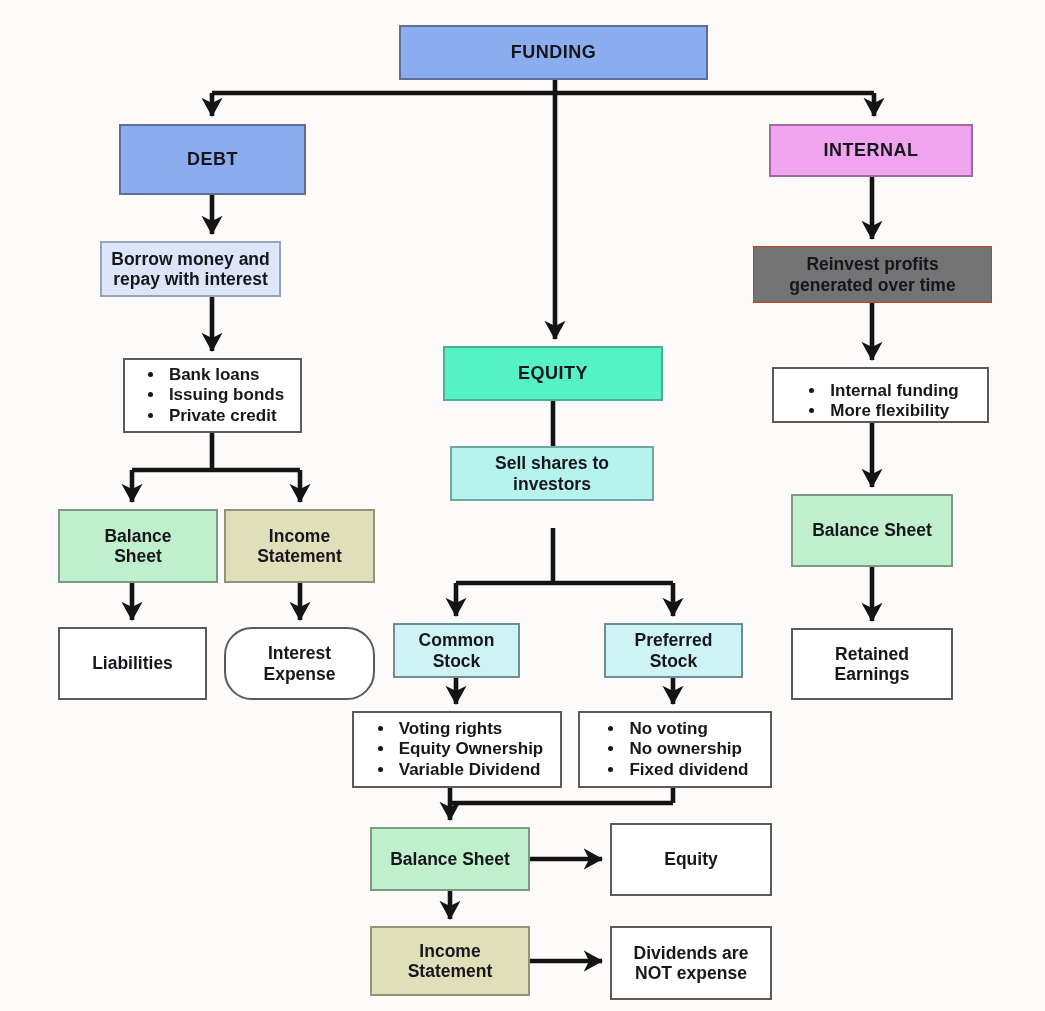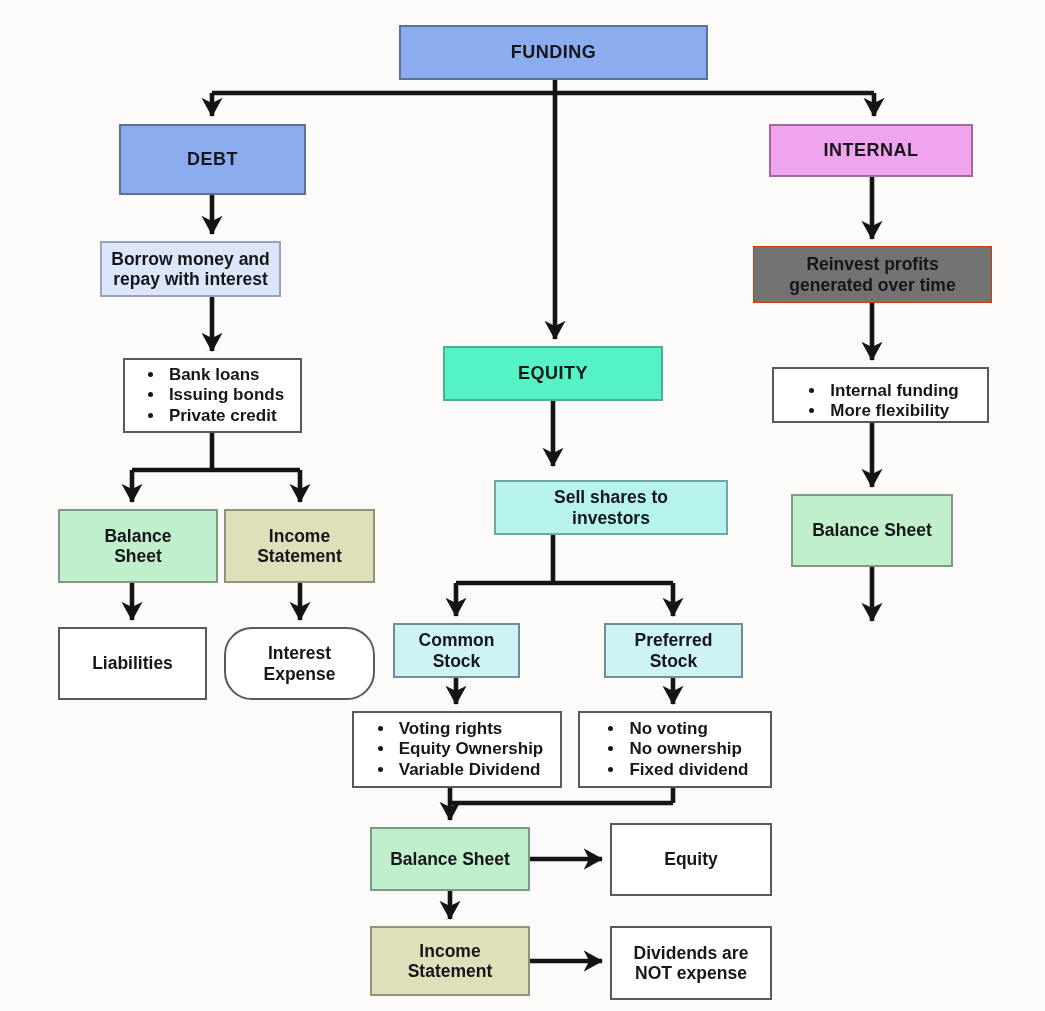--- a/index.html
+++ b/index.html
@@ -116,21 +116,21 @@
   <div class="node body-txt khaki" style="left:224px;top:509px;width:151px;height:74px;">Income
 Statement</div>
 
   <div class="node body-txt white" style="left:58px;top:627px;width:149px;height:73px;">Liabilities</div>
 
   <div class="node body-txt white" style="left:224px;top:627px;width:151px;height:73px;border-radius:28px;">Interest
 Expense</div>
 
   <div class="node hdr mint" style="left:443px;top:346px;width:220px;height:55px;">EQUITY</div>
 
-  <div class="node body-txt cyan" style="left:450px;top:480px;width:234px;height:55px;margin-left:44px;">Sell shares to
+  <div class="node body-txt cyan" style="left:450px;top:446px;width:204px;height:55px;">Sell shares to
 investors</div>
 
   <div class="node body-txt cyan-light" style="left:393px;top:623px;width:127px;height:55px;">Common
 Stock</div>
 
   <div class="node body-txt cyan-light" style="left:604px;top:623px;width:139px;height:55px;">Preferred
 Stock</div>
 
   <div class="node body-txt white bullets" style="left:352px;top:711px;width:210px;height:77px;">
     <ul>
@@ -165,14 +165,16 @@
 
   <div class="node body-txt white bullets" style="left:772px;top:367px;width:217px;height:56px;align-items:flex-end;">
     <ul>
       <li>Internal funding</li>
       <li>More flexibility</li>
     </ul>
   </div>
 
   <div class="node body-txt green" style="left:791px;top:494px;width:162px;height:73px;">Balance Sheet</div>
 
+  <div class="node body-txt white" style="left:791px;top:628px;width:162px;height:72px;">Retained
+Earnings</div>
 
 </div>
 
 </body></html>

